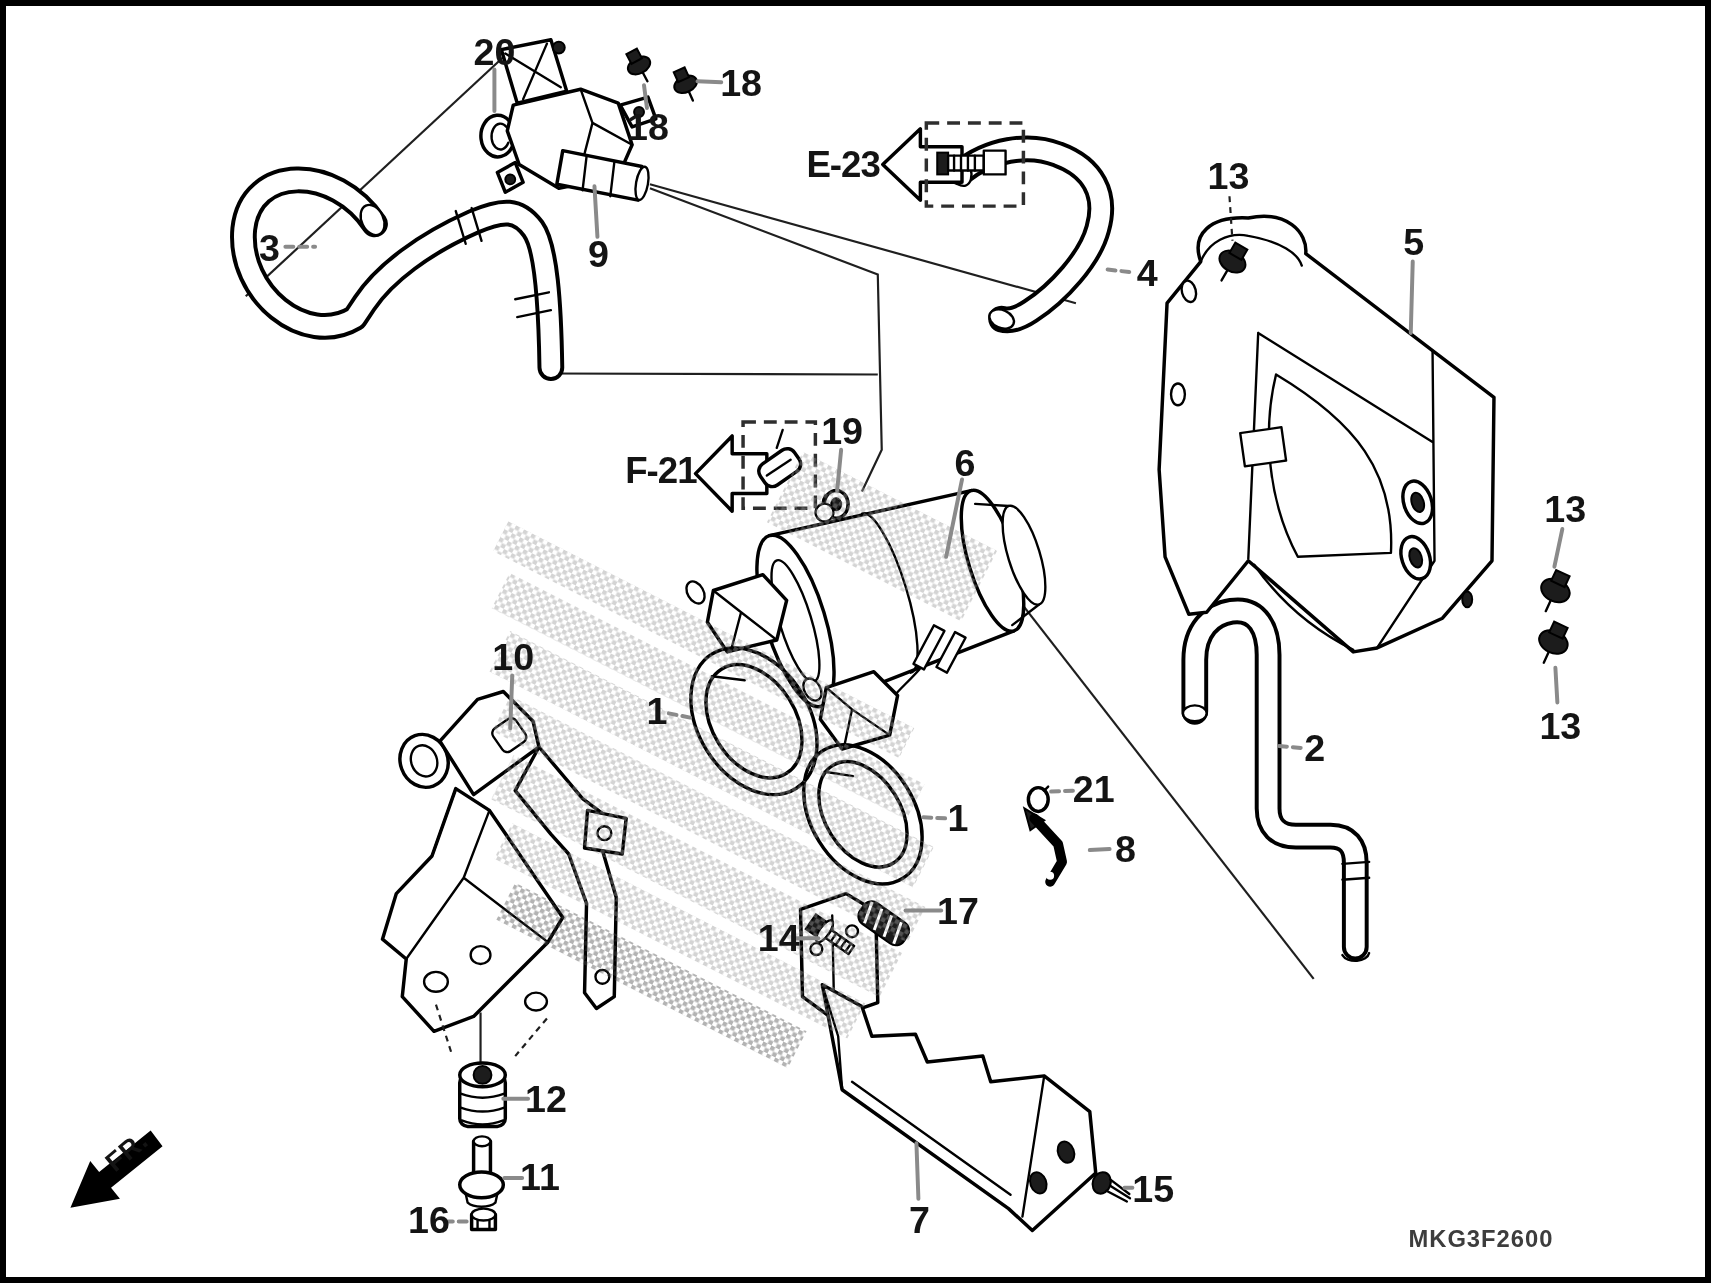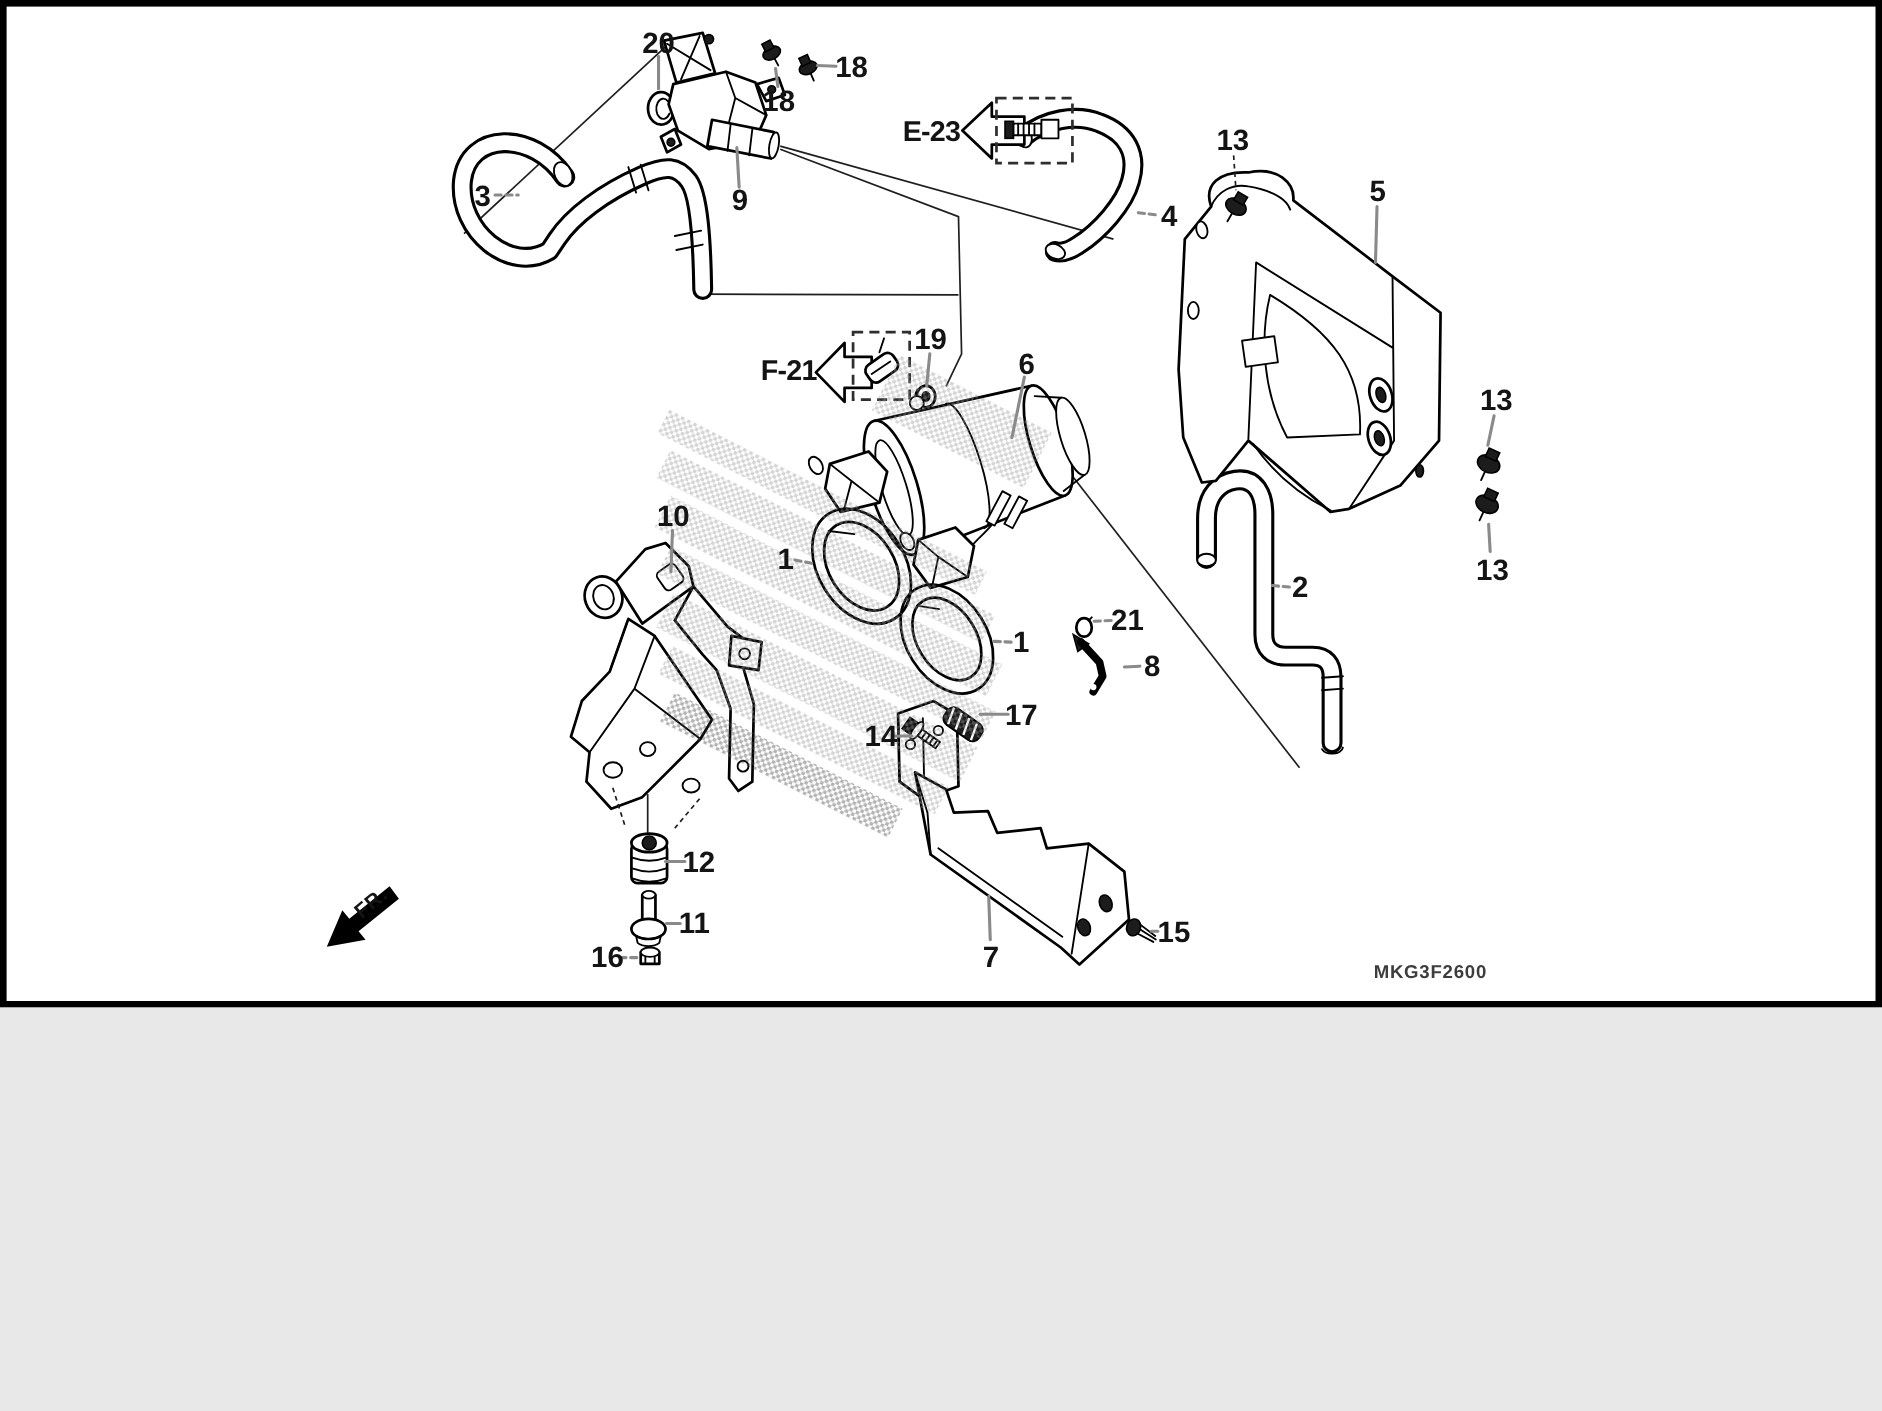--- a/index.html
+++ b/index.html
@@ -1,16 +1,16 @@
 <!DOCTYPE html>
 <html><head>
 <meta charset="utf-8">
 <style>
   html,body{margin:0;padding:0;background:#e8e8e8;}
-  .page{position:relative;width:1711px;height:916px;background:#fff;border:6px solid #000;box-sizing:border-box;overflow:hidden;}
+  .page{position:relative;width:1711px;height:1283px;background:#fff;border:6px solid #000;box-sizing:border-box;overflow:hidden;}
   svg{position:absolute;left:0;top:0;width:100%;height:100%;}
   text{font-family:"Liberation Sans", sans-serif;font-weight:bold;fill:#141414;}
   .lbl{font-size:38px;text-anchor:middle;}
   .ref{font-size:37px;text-anchor:middle;letter-spacing:-1px;}
   .code{font-size:24px;text-anchor:end;fill:#3d3d3d;letter-spacing:1px;}
   .fr{font-size:27px;letter-spacing:1px;}
   .ln{stroke:#000;stroke-width:3.5;fill:none;stroke-linejoin:round;stroke-linecap:round;}
   .ln2{stroke:#000;stroke-width:2.4;fill:none;stroke-linejoin:round;stroke-linecap:round;}
   .wh{fill:#fff;}
   .dk{fill:#1c1c1c;stroke:#000;stroke-width:2;}

